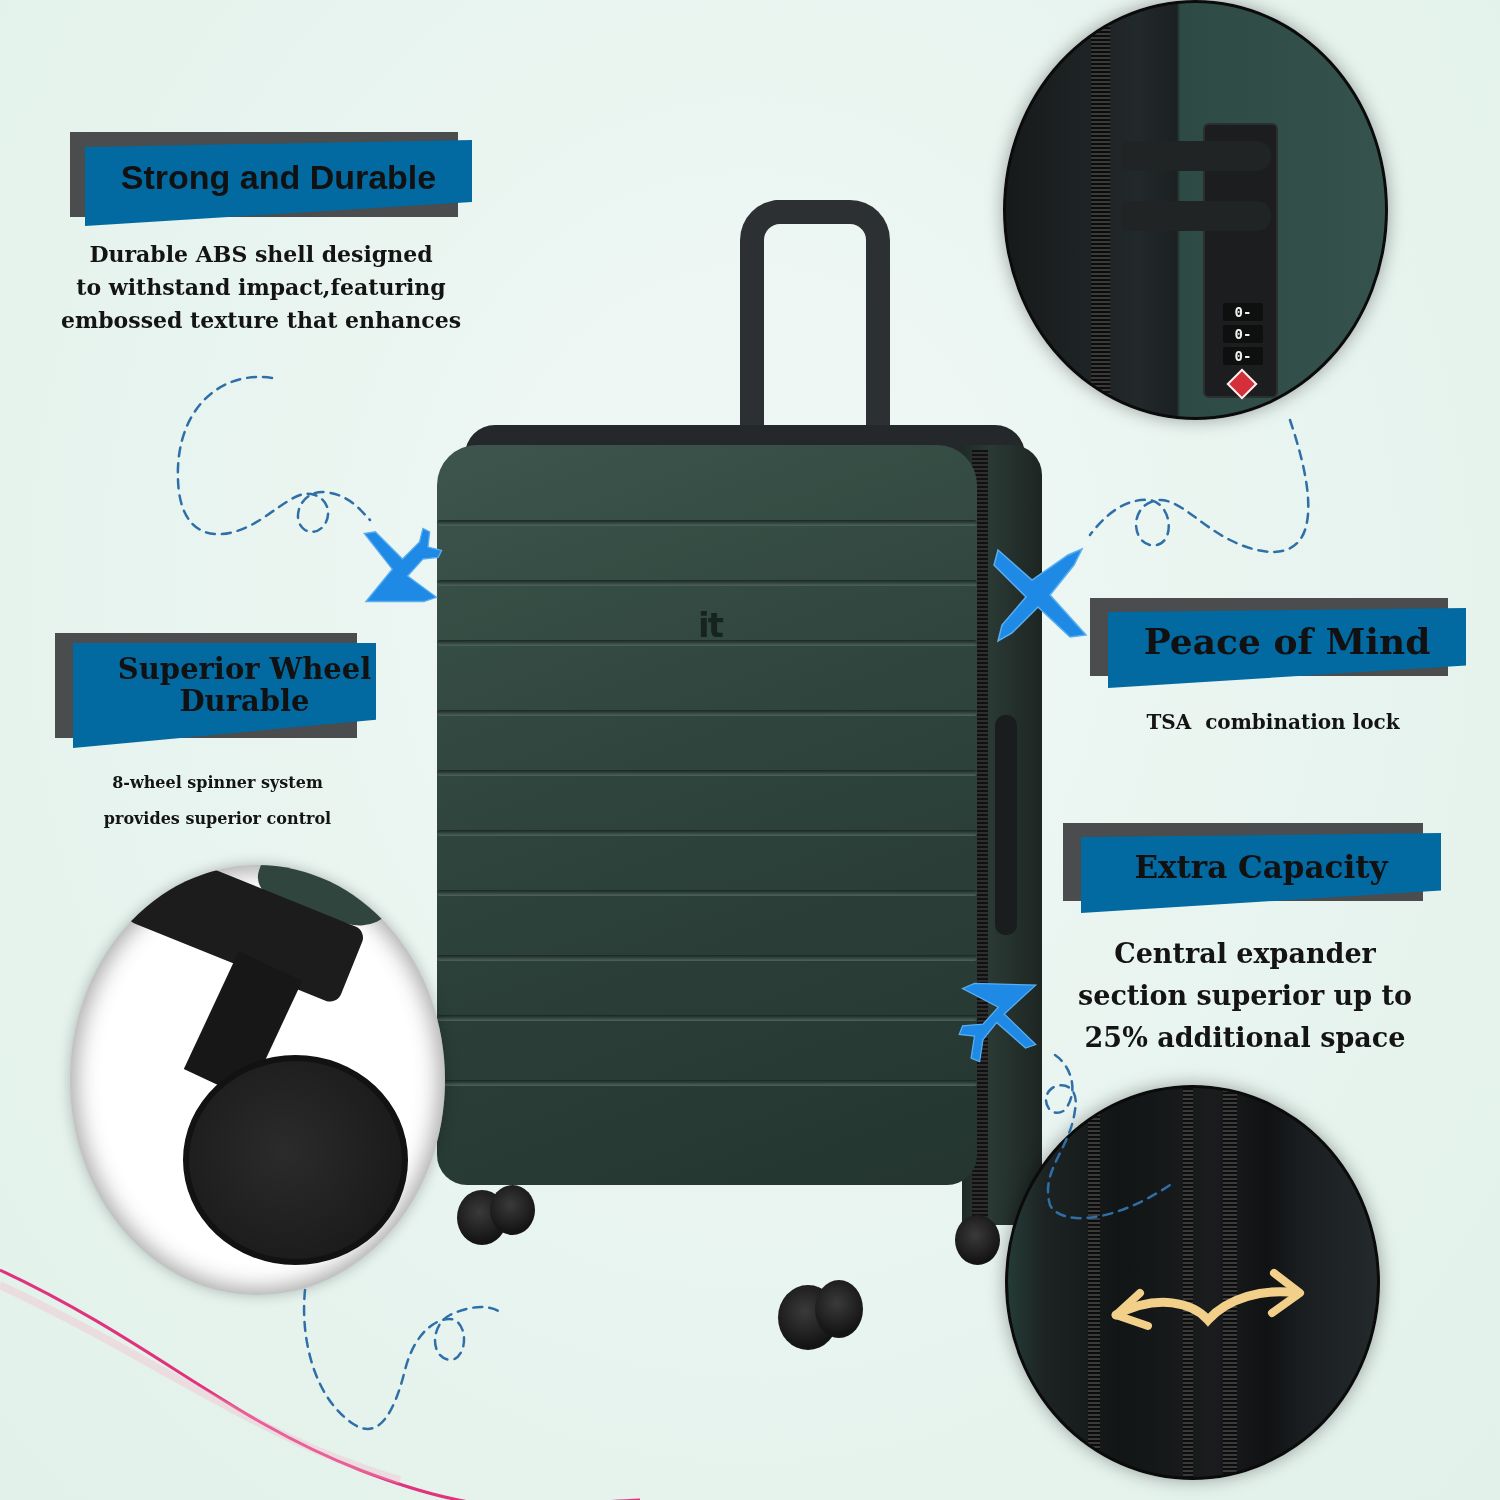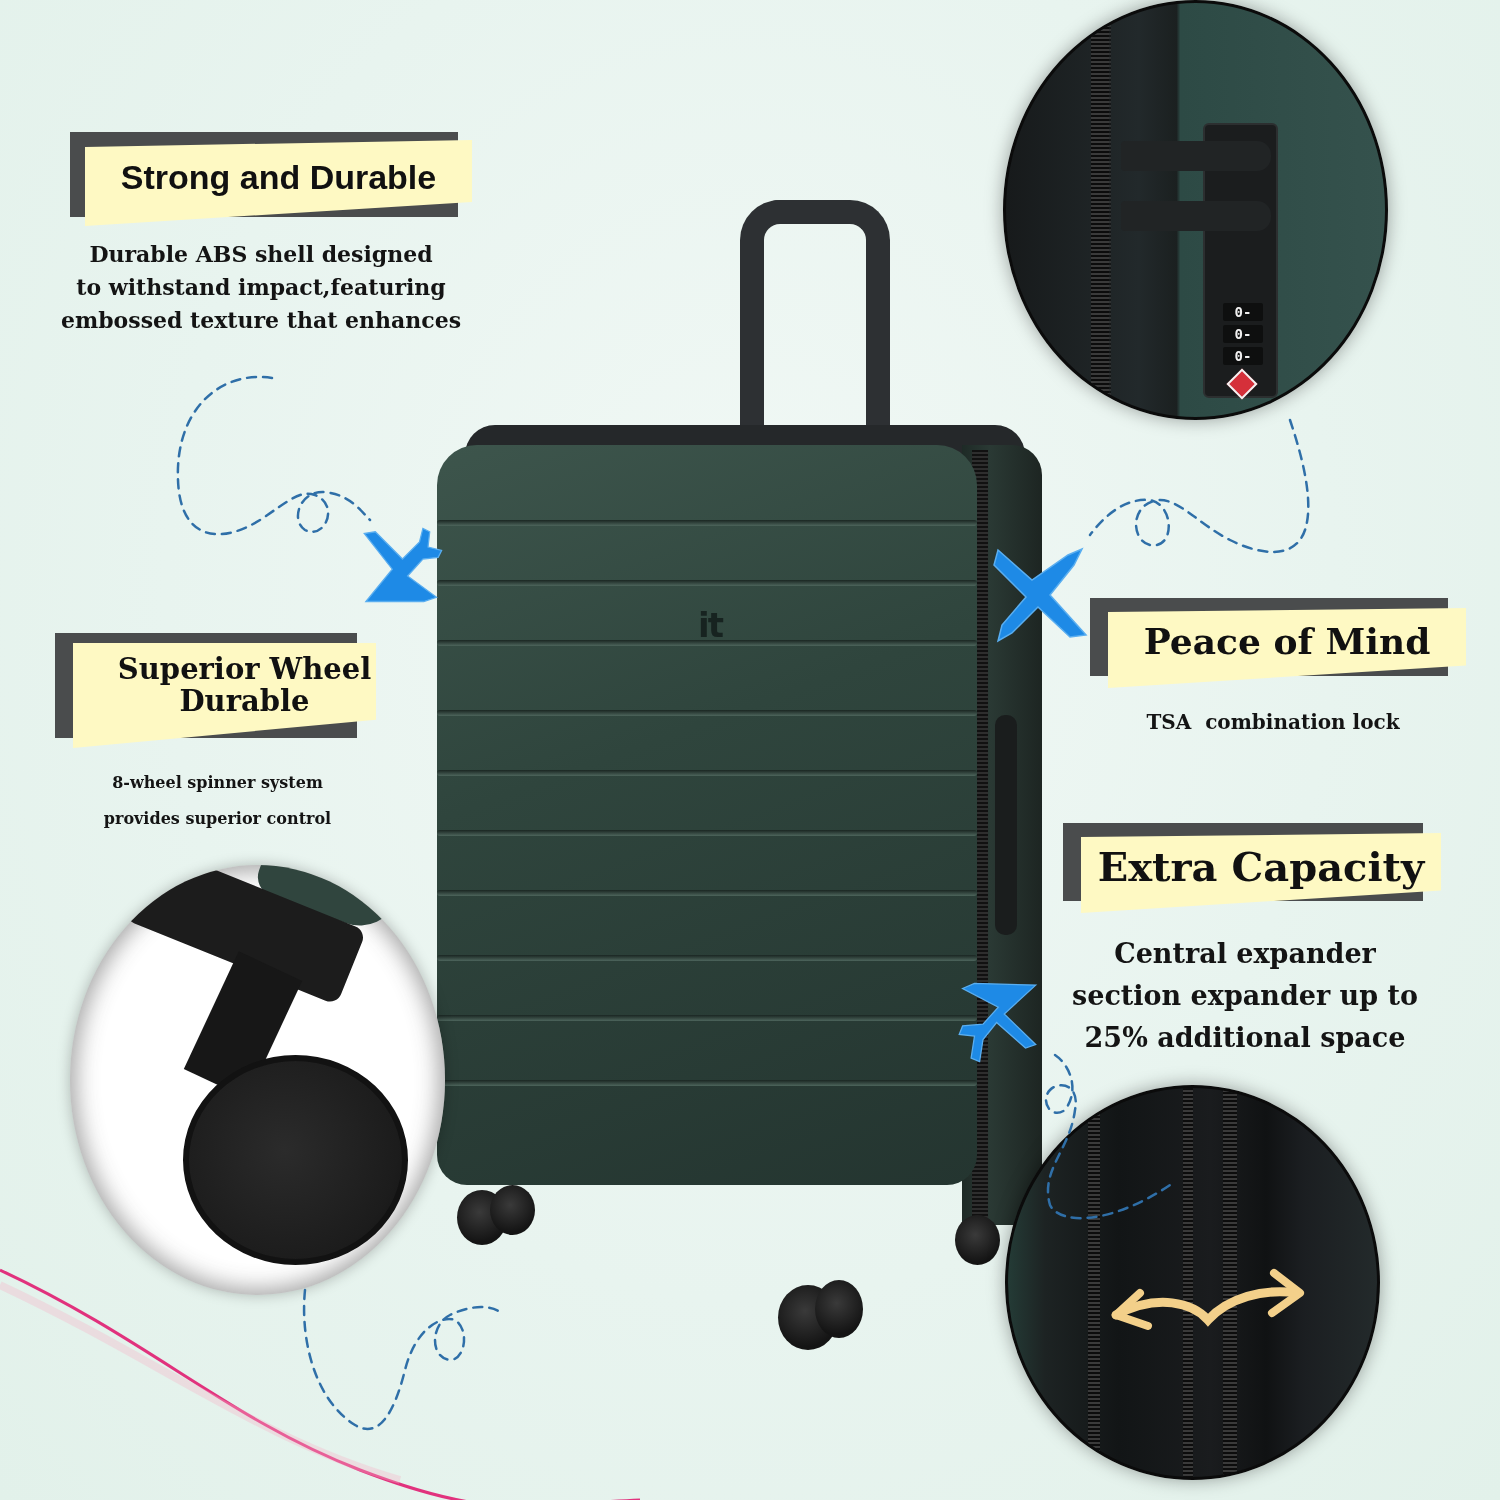--- a/index.html
+++ b/index.html
@@ -9,21 +9,21 @@
       background: radial-gradient(ellipse at 50% 40%, #f1f8f5 0%, #e8f4ef 55%, #e2f1ea 100%);
       font-family: "DejaVu Serif", serif;
     }
 
     
     .badge { position: absolute; }
     .badge .shadow-bar {
       position: absolute; background: #4a4c4d;
     }
     .badge .teal-bar {
-      position: absolute; background: #fef9c3;
+      position: absolute; background: #0369a1;
       display: flex; align-items: center; justify-content: center;
       text-align: center; color: #111;
       font-weight: bold;
     }
     .badge .teal-bar span { display: block; line-height: 1.1; }
 
     .desc {
       position: absolute; text-align: center; color: #141414;
       font-family: "DejaVu Serif", serif; font-weight: bold;
       white-space: nowrap;
@@ -266,21 +266,21 @@
   <div class="teal-bar" style="left:18px;top:10px;width:358px;height:80px;clip-path:polygon(0 5%,100% 0,100% 72%,0 100%);font-size:36px;">
     <span style="margin-top:-12px;">Peace of Mind</span>
   </div>
 </div>
 <div class="desc" style="left:1068px;top:702px;width:410px;font-size:20px;line-height:40px;">
   <span style="white-space:pre;">TSA  combination lock</span>
 </div>
 
 <div class="badge" style="left:1063px;top:823px;">
   <div class="shadow-bar" style="left:0;top:0;width:360px;height:78px;"></div>
-  <div class="teal-bar" style="left:18px;top:10px;width:360px;height:80px;clip-path:polygon(0 5%,100% 0,100% 72%,0 100%);font-size:40px;">
+  <div class="teal-bar" style="left:18px;top:10px;width:360px;height:80px;clip-path:polygon(0 5%,100% 0,100% 72%,0 100%);font-size:31px;">
     <span style="margin-top:-12px;">Extra Capacity</span>
   </div>
 </div>
 <div class="desc" style="left:1050px;top:933px;width:390px;font-size:27px;line-height:42px;">
   <span>Central expander</span>
-  <span>section expander up to</span>
+  <span>section superior up to</span>
   <span>25% additional space</span>
 </div>
 
 </body></html>

